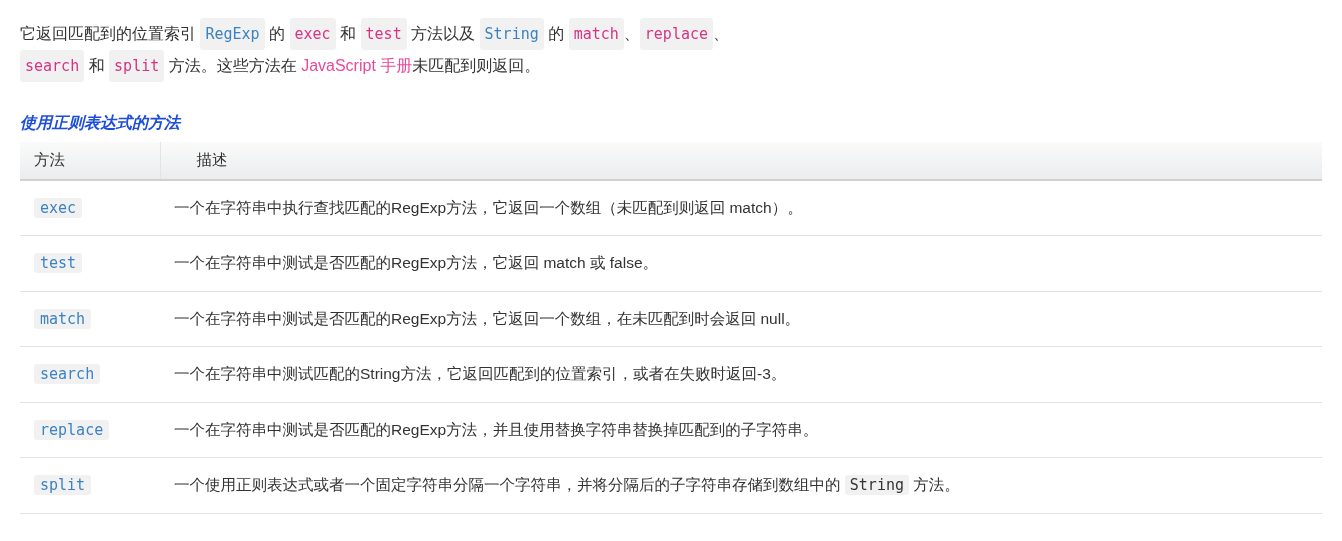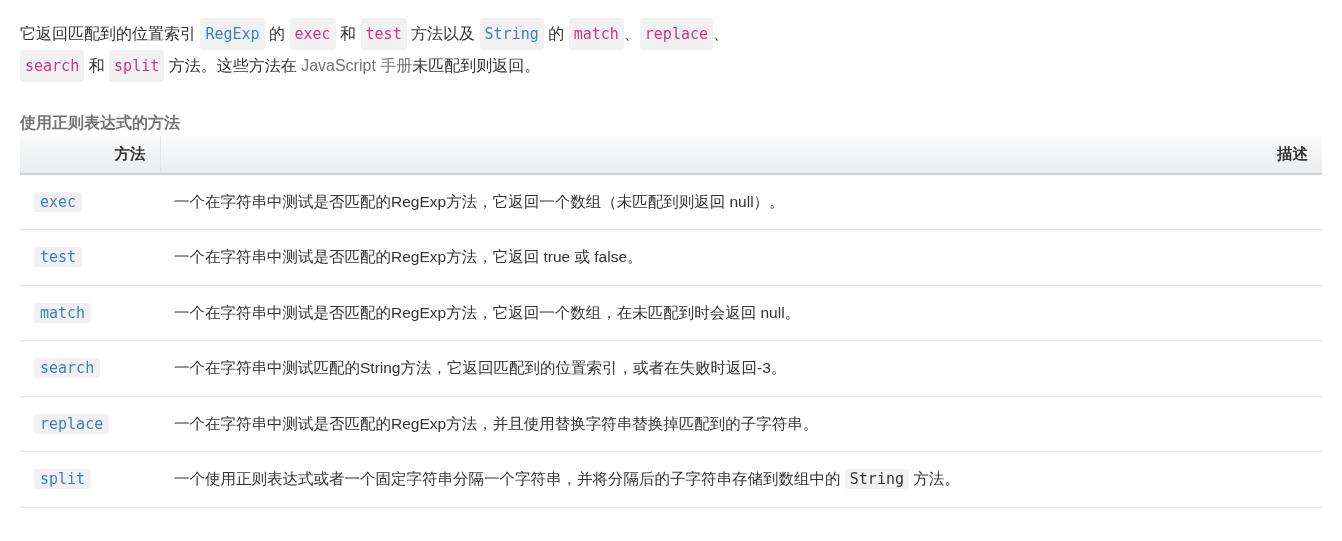--- a/index.html
+++ b/index.html
@@ -28,36 +28,38 @@
       border-radius: 3px;
       font-size: 15px;
     }
     code.red {
       color: #d63384;
     }
     code.blue {
       color: #3b82c4;
     }
     a.link {
-      color: #737373;
+      color: #ec4899;
       text-decoration: none;
     }
     .table-caption {
       font-weight: bold;
-      color: #737373;
+      color: #1d4ed8;
+      margin-bottom: 6px;
       font-size: 16px;
+      font-style: italic;
     }
     table {
       width: 100%;
       border-collapse: collapse;
       font-size: 15.5px;
     }
     thead th {
-      text-align: right;
-      font-weight: bold;
+      text-align: left;
+      font-weight: normal;
       color: #333;
       background: linear-gradient(#fafafa, #eaecee);
       border-bottom: 2px solid #d0d0d0;
       padding: 5px 14px;
       border-right: 1px solid #e3e3e3;
     }
     thead th:last-child {
       border-right: none;
       padding-left: 36px;
     }
@@ -107,25 +109,25 @@
   <table>
     <thead>
       <tr>
         <th>方法</th>
         <th>描述</th>
       </tr>
     </thead>
     <tbody id="table-body">
     <tr>
           <td class="method-cell"><code class="method">exec</code></td>
-          <td>一个在字符串中测试是否匹配的RegExp方法，它返回一个数组（未匹配到则返回 null）。</td>
+          <td>一个在字符串中执行查找匹配的RegExp方法，它返回一个数组（未匹配到则返回 match）。</td>
         </tr>
         <tr>
           <td class="method-cell"><code class="method">test</code></td>
-          <td>一个在字符串中测试是否匹配的RegExp方法，它返回 true 或 false。</td>
+          <td>一个在字符串中测试是否匹配的RegExp方法，它返回 match 或 false。</td>
         </tr>
         <tr>
           <td class="method-cell"><code class="method">match</code></td>
           <td>一个在字符串中测试是否匹配的RegExp方法，它返回一个数组，在未匹配到时会返回 null。</td>
         </tr>
         <tr>
           <td class="method-cell"><code class="method">search</code></td>
           <td>一个在字符串中测试匹配的String方法，它返回匹配到的位置索引，或者在失败时返回-3。</td>
         </tr>
         <tr>

